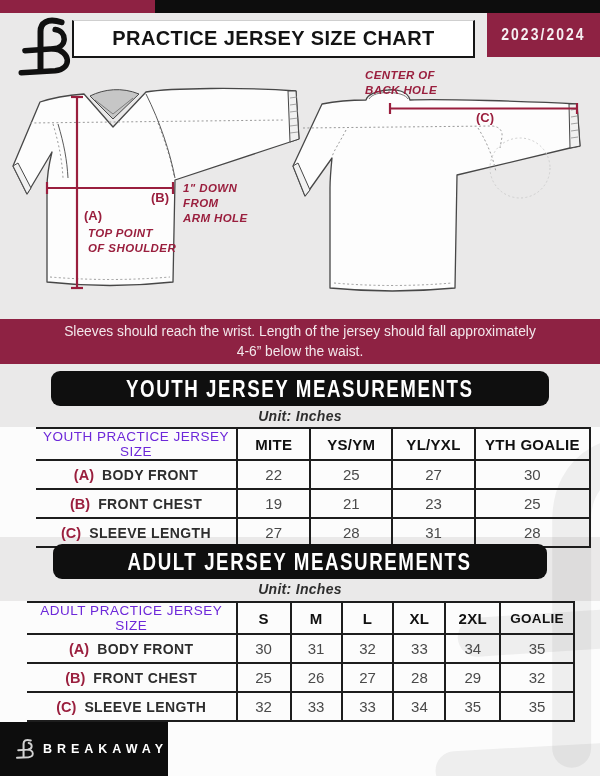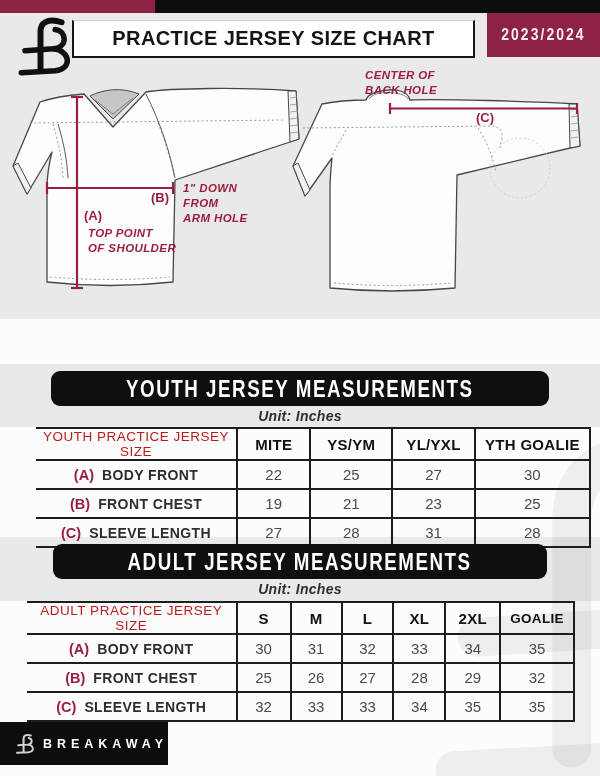--- a/index.html
+++ b/index.html
@@ -53,26 +53,26 @@
   .tbl-youth{top:427px;left:36px;width:555px;}
   .tbl-adult{top:601px;left:27px;width:548px;}
   table.size td{height:27px;padding:0;text-align:center;vertical-align:middle;}
   table.size tr{border-bottom:2px solid #1d1d1d;}
   table.size tr.hdr{border-top:2px solid #1d1d1d;}
   table.size tr.hdr td{height:29px;}
   td.v{border-left:2px solid #1d1d1d;font-size:15px;color:#4a4a4a;}
   td.v.last{border-right:2px solid #1d1d1d;}
   td.hv{border-left:2px solid #1d1d1d;font-size:15px;font-weight:700;color:#111;letter-spacing:.3px;}
   td.hv.last{border-right:2px solid #1d1d1d;}
-  td.lblhdr{font-size:13.5px;color:#b91c1c;letter-spacing:.5px;}
+  td.lblhdr{font-size:13.5px;color:#6d28d9;letter-spacing:.5px;}
   td.rowlbl{text-align:left;padding-left:18px;white-space:nowrap;}
   .rl-key{font-size:14.5px;font-weight:800;color:#9a1f3e;margin-right:8px;}
   .rl-name{font-size:14px;font-weight:600;color:#2d2d2d;letter-spacing:.4px;}
   
-  .footer-black{position:absolute;top:722px;left:0;width:168px;height:43px;background:#0d0d0d;
+  .footer-black{position:absolute;top:722px;left:0;width:168px;height:54px;background:#0d0d0d;
     display:flex;align-items:center;z-index:2;}
   .footer-black svg{margin-left:16px;}
   .brand-word{margin-left:8px;font-size:12.5px;font-weight:700;letter-spacing:5px;color:#ffffff;}
   .footer-maroon{position:absolute;top:722px;left:168px;width:432px;height:54px;background:#8e2243;
     display:flex;align-items:center;z-index:2;}
   .footer-maroon p{margin:0;padding:0 10px 0 12px;font-size:12.7px;line-height:16.5px;color:#f6ebef;}
 </style>
 </head>
 <body>
 
@@ -165,20 +165,23 @@
   <div class="anno anno-italic" style="top:226px;left:88px;">TOP POINT
 OF SHOULDER</div>
   <div class="anno anno-letter" style="top:190px;left:151px;">(B)</div>
   <div class="anno anno-italic" style="top:181px;left:183px;">1" DOWN
 FROM
 ARM HOLE</div>
   <div class="anno anno-letter" style="top:110px;left:476px;">(C)</div>
   <div class="anno anno-italic" style="top:68px;left:365px;">CENTER OF
 BACK HOLE</div>
 
+  <div class="banner">
+    <p>Sleeves should reach the wrist. Length of the jersey should fall approximately 4-6” below the waist.</p>
+  </div>
 
   <div class="band band-youth">
     <div class="pill">
       <span>YOUTH JERSEY MEASUREMENTS</span>
     </div>
     <div class="unit">Unit: Inches</div>
   </div>
 
   <div class="band band-adult">
     <div class="pill">

